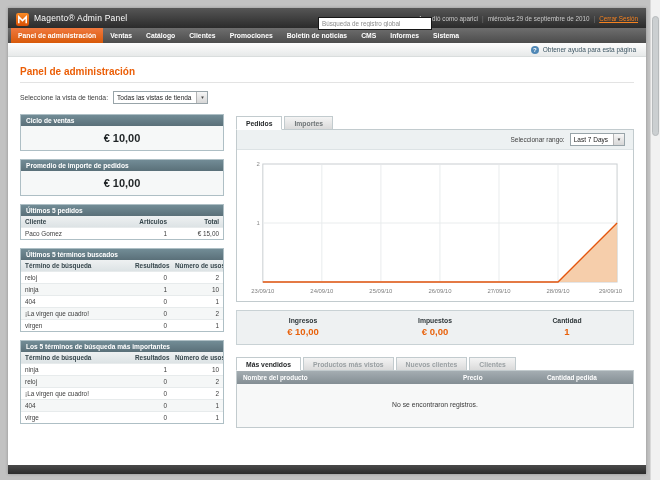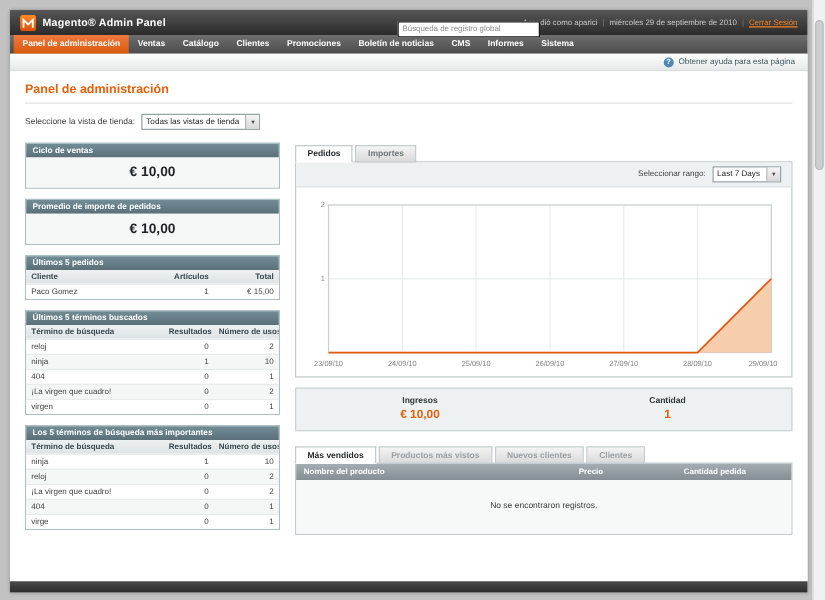--- a/index.html
+++ b/index.html
@@ -5,21 +5,21 @@
   *{margin:0;padding:0;box-sizing:border-box}
   html,body{width:660px;height:480px}
   body{background:#c2c2c2;font-family:"Liberation Sans",sans-serif;position:relative;overflow:hidden;-webkit-font-smoothing:antialiased}
   a{text-decoration:none;cursor:pointer}
 
   .page{position:absolute;left:8px;top:8px;width:638px;height:466px;background:#ffffff;display:flex;flex-direction:column;box-shadow:0 0 3px rgba(0,0,0,.25)}
 
   
   .topbar{height:20px;background:linear-gradient(#565656,#2b2b2b);display:flex;align-items:center;padding:0 8px;position:relative;flex:none}
   .logo{width:13px;height:13px;display:inline-block;margin-right:5px}
-  .app-title{color:#ffffff;font-size:8.5px;font-weight:bold;letter-spacing:.2px;white-space:nowrap}
+  .app-title{color:#ffffff;font-size:8.5px;font-weight:normal;letter-spacing:.2px;white-space:nowrap}
   .search-wrap{position:absolute;left:310px;top:3.5px}
   .search-input{width:114px;height:13px;font-size:6.3px;font-family:"Liberation Sans",sans-serif;border:1px solid #171717;background:#fff;padding:0 3px;color:#333}
   .search-input::placeholder{color:#8a8a8a}
   .session{margin-left:auto;display:flex;align-items:center;gap:4px;font-size:6.3px;color:#c9c9c9;white-space:nowrap}
   .session .sep{color:#777}
   .logout{color:#f58220;text-decoration:underline;font-size:6.3px}
 
   
   .navbar{height:15px;background:linear-gradient(#6e6e6e,#4c4c4c);display:flex;align-items:stretch;padding:0 3px;flex:none}
   .nav-items{display:flex;align-items:stretch}
@@ -292,20 +292,24 @@
               </svg>
           </div>
         </div>
 
         <div class="stats-box">
             <div class="stat">
               <span class="stat-label">Ingresos</span>
               <span class="stat-value">€ 10,00</span>
             </div>
             <div class="stat">
+              <span class="stat-label">Impuestos</span>
+              <span class="stat-value">€ 0,00</span>
+            </div>
+            <div class="stat">
               <span class="stat-label">Cantidad</span>
               <span class="stat-value">1</span>
             </div>
           </div>
 
         <div class="tabs bottom">
             <span class="tab active">Más vendidos</span>
             <span class="tab">Productos más vistos</span>
             <span class="tab">Nuevos clientes</span>
             <span class="tab">Clientes</span>

